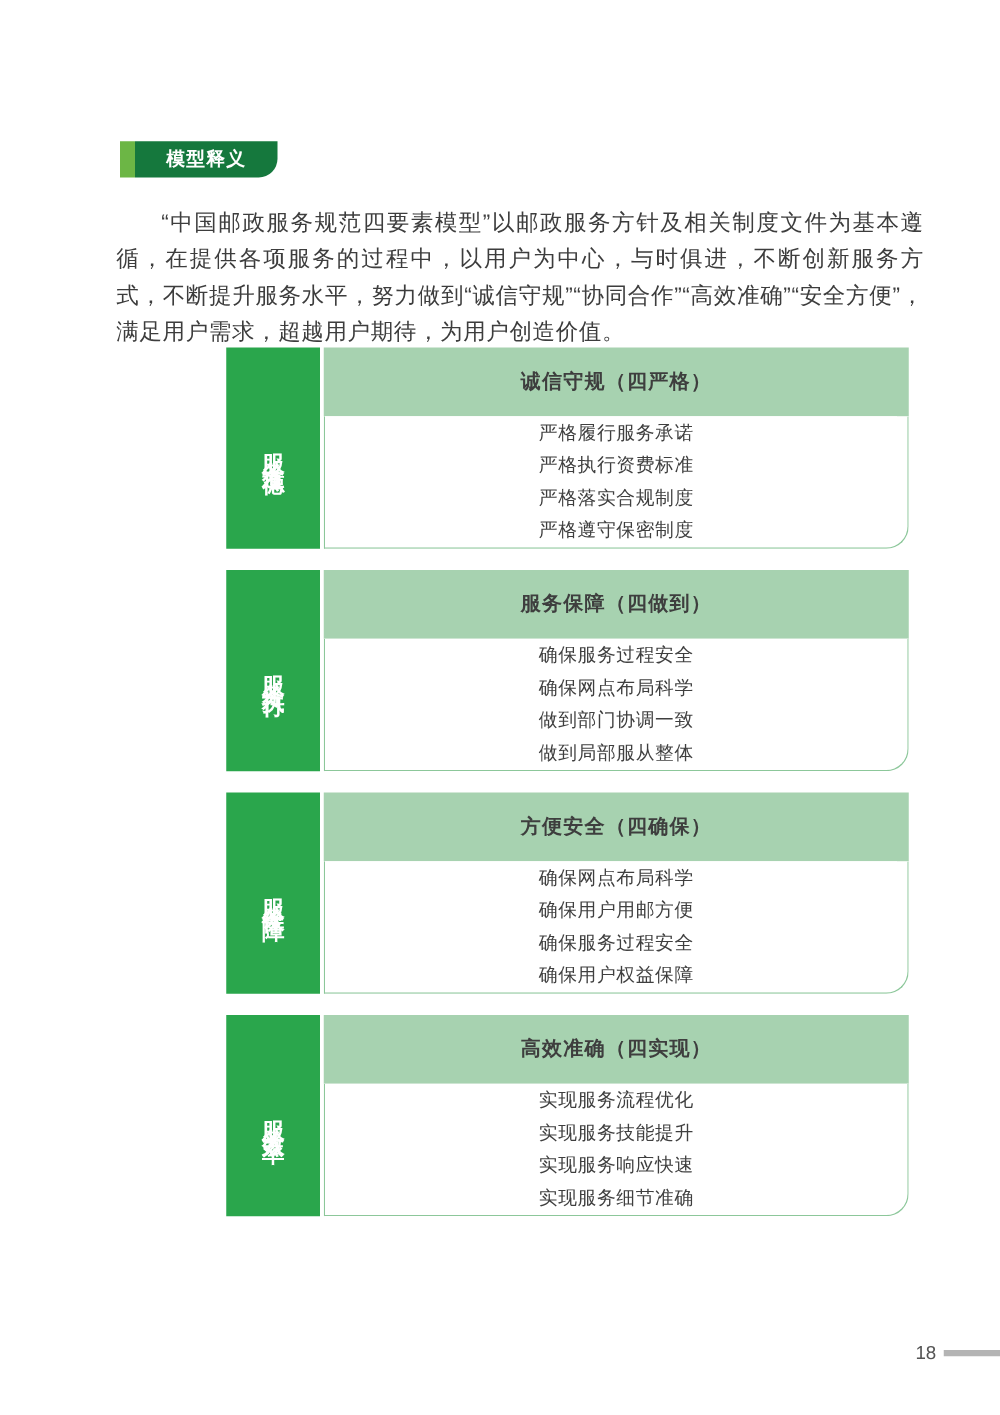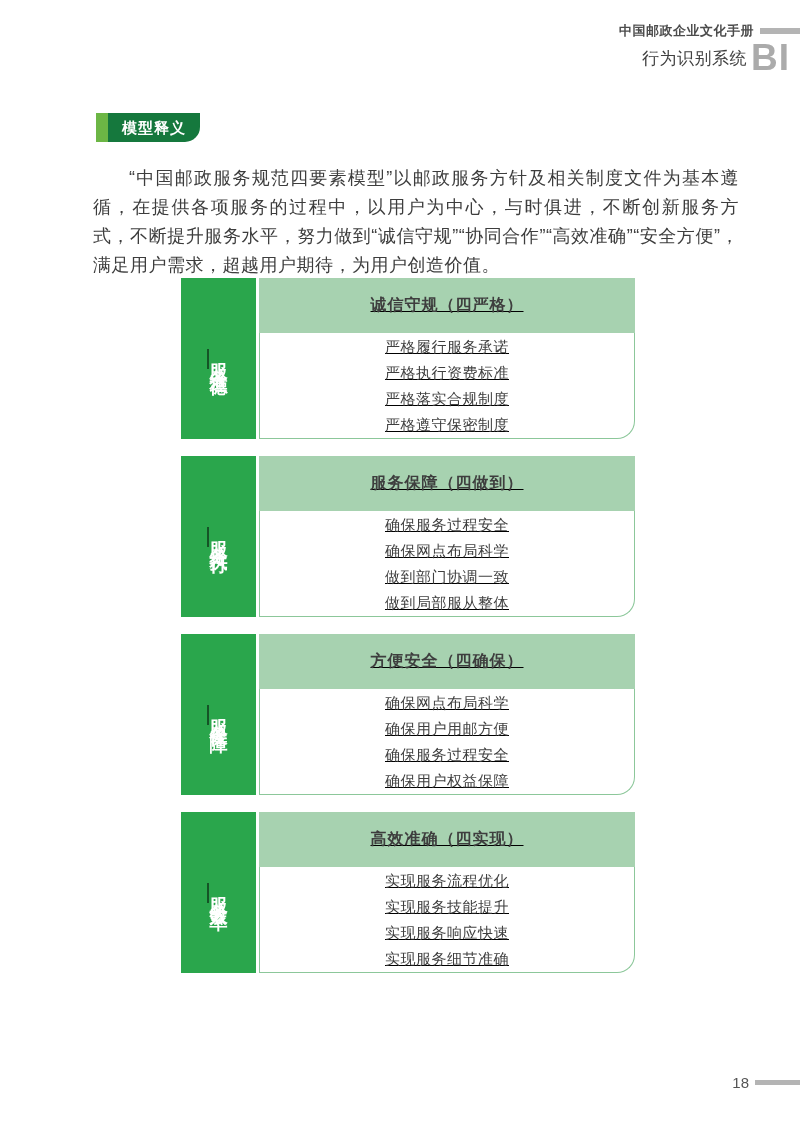--- a/index.html
+++ b/index.html
@@ -20,32 +20,32 @@
   .hdr-bar { display: inline-block; width: 40px; height: 6px; background: #b4b4b4; margin-left: 6px; }
   .hdr-line2 { display: flex; align-items: center; justify-content: flex-end; margin-top: 3px; padding-right: 10px; }
   .hdr-title2 { font-size: 17px; color: #404040; letter-spacing: 0.5px; }
   .hdr-bi { font-size: 37px; line-height: 30px; font-weight: bold; color: #ababab; letter-spacing: 1px; margin-left: 4px; }
 
   
   .badge { position: absolute; left: 96px; top: 113px; height: 29px; display: flex; }
   .badge-strip { width: 12px; height: 29px; background: #6cb645; }
   .badge-main {
     background: #15783d; color: #ffffff; font-size: 15px; font-weight: bold;
-    line-height: 29px; padding: 0 14px; border-radius: 0 0 15px 0; letter-spacing: 1px;
+    line-height: 29px; padding: 0 25px; border-radius: 0 0 15px 0; letter-spacing: 1px;
   }
 
   
   .intro {
     position: absolute; left: 93px; top: 164px; width: 646px;
     font-size: 18px; line-height: 29px; color: #3d3d3d;
     text-align: justify; text-indent: 2em; letter-spacing: 0.5px;
   }
 
   
-  .blocks { position: absolute; left: 181px; top: 278px; width: 454px; text-decoration: underline; }
+  .blocks { position: absolute; left: 181px; top: 278px; width: 546px; }
   .block { display: flex; height: 161px; margin-bottom: 17px; }
   .block-label {
     width: 75px; background: #2aa64c; margin-right: 3px;
     display: flex; align-items: center; justify-content: center;
     writing-mode: vertical-rl; text-orientation: upright;
     color: #ffffff; font-size: 18px; font-weight: bold; letter-spacing: 5px;
   }
   .block-content { flex: 1; display: flex; flex-direction: column; }
   .block-head {
     height: 55px; background: #a7d2b0;
@@ -63,30 +63,20 @@
   
   .footer { position: absolute; top: 1074px; right: 0; display: flex; align-items: center; }
   .page-number { font-size: 15px; color: #555555; }
   .footer-bar { width: 45px; height: 5px; background: #b4b4b4; margin-left: 6px; }
 </style>
 </head>
 <body>
 
 <div class="page">
 
-  <div class="hdr">
-    <div class="hdr-line1">
-      <span class="hdr-title1">中国邮政企业文化手册</span>
-      <span class="hdr-bar"></span>
-    </div>
-    <div class="hdr-line2">
-      <span class="hdr-title2">行为识别系统</span>
-      <span class="hdr-bi">BI</span>
-    </div>
-  </div>
 
   <div class="badge">
     <span class="badge-strip"></span>
     <span class="badge-main">模型释义</span>
   </div>
 
   <p class="intro">“中国邮政服务规范四要素模型”以邮政服务方针及相关制度文件为基本遵循，在提供各项服务的过程中，以用户为中心，与时俱进，不断创新服务方式，不断提升服务水平，努力做到“诚信守规”“协同合作”“高效准确”“安全方便”，满足用户需求，超越用户期待，为用户创造价值。</p>
 
   <div class="blocks">
 

